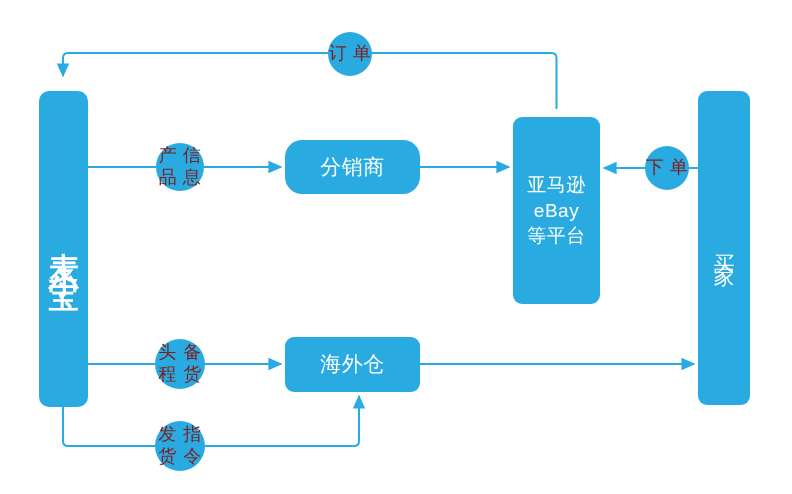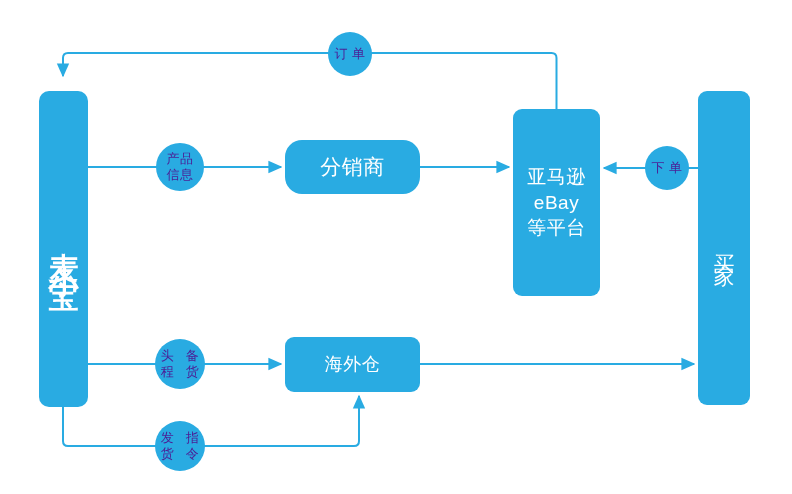--- a/index.html
+++ b/index.html
@@ -36,30 +36,30 @@
     line-height: 1.34;
     letter-spacing: 0.5px;
   }
   .node.vertical {
     writing-mode: vertical-rl;
     text-orientation: upright;
   }
   .badge {
     position: absolute;
     background: #29ABE2;
-    color: #4c1d95;
+    color: #7f1d1d;
     border-radius: 50%;
     display: flex;
     align-items: center;
     justify-content: center;
     text-align: center;
     box-sizing: border-box;
     line-height: 1.22;
     letter-spacing: 0.5px;
-    font-size: 13px;
+    font-size: 18px;
     z-index: 5;
   }
   .badge span { display: block; }
 </style>
 </head>
 <body>
 
 <div id="canvas">
 
   <svg id="wires" viewBox="0 0 792 494" xmlns="http://www.w3.org/2000/svg">
@@ -85,39 +85,39 @@
   </svg>
 
   <div class="node vertical" style="left:39px; top:91px; width:49px; height:316px; border-radius:10px; font-size:30px; font-weight:bold; letter-spacing:14px;">
     <span>麦小宝</span>
   </div>
 
   <div class="node" style="left:285px; top:140px; width:135px; height:54px; border-radius:17px; font-size:21px;">
     <span>分销商</span>
   </div>
 
-  <div class="node" style="left:513px; top:109px; width:87px; height:187px; border-radius:9px; font-size:19px; flex-direction:column;">
+  <div class="node" style="left:513px; top:117px; width:87px; height:187px; border-radius:9px; font-size:19px; flex-direction:column;">
     <span>亚马逊</span>
     <span>eBay</span>
     <span>等平台</span>
   </div>
 
   <div class="node vertical" style="left:698px; top:91px; width:52px; height:314px; border-radius:9px; font-size:21px; letter-spacing:10px;">
     <span>买家</span>
   </div>
 
-  <div class="node" style="left:285px; top:337px; width:135px; height:55px; border-radius:9px; font-size:18px;">
+  <div class="node" style="left:285px; top:337px; width:135px; height:55px; border-radius:9px; font-size:21px;">
     <span>海外仓</span>
   </div>
 
   <div class="badge" style="left:328px; top:32px; width:44px; height:44px;">
     <span>订 单</span>
   </div>
 
-  <div class="badge" style="left:156px; top:143px; width:48px; height:48px; flex-direction:column;">
+  <div class="badge" style="left:156px; top:143px; width:48px; height:48px; flex-direction:row;">
     <span>产品</span>
     <span>信息</span>
   </div>
 
   <div class="badge" style="left:645px; top:146px; width:44px; height:44px;">
     <span>下 单</span>
   </div>
 
   <div class="badge" style="left:155px; top:339px; width:50px; height:50px; flex-direction:row;">
     <span>头程</span>

